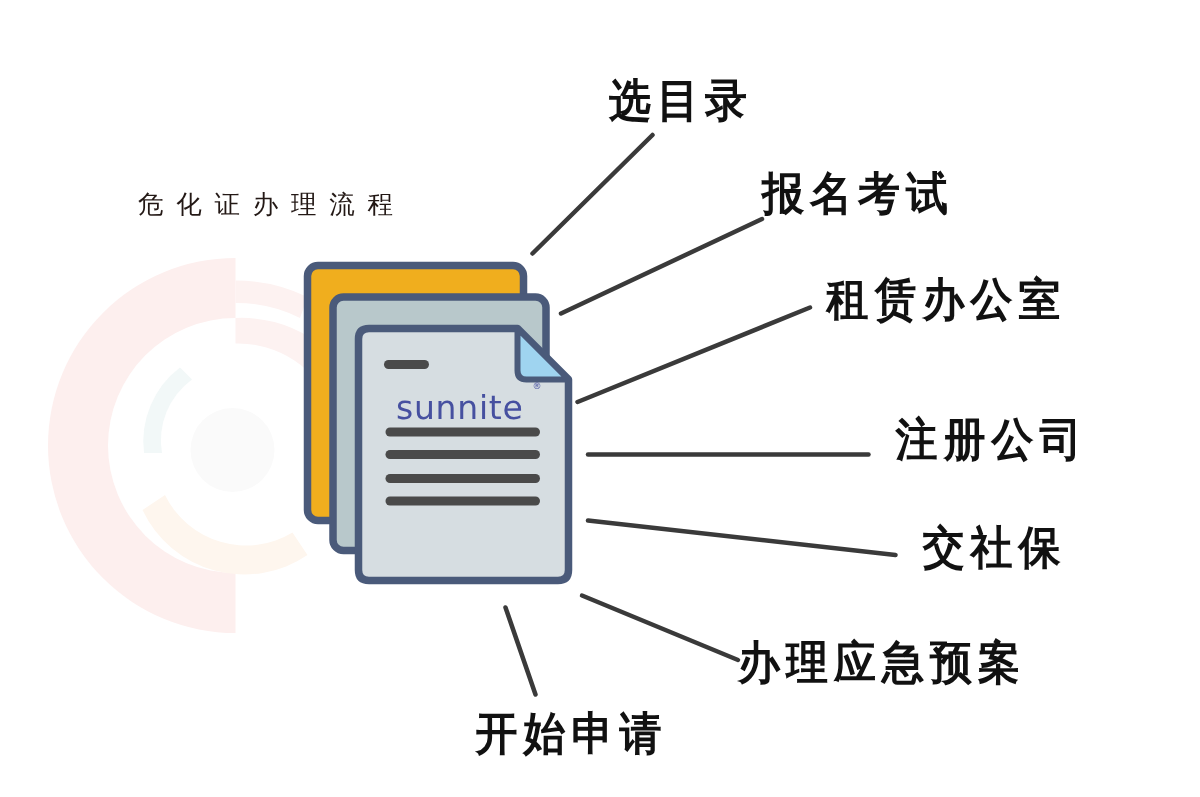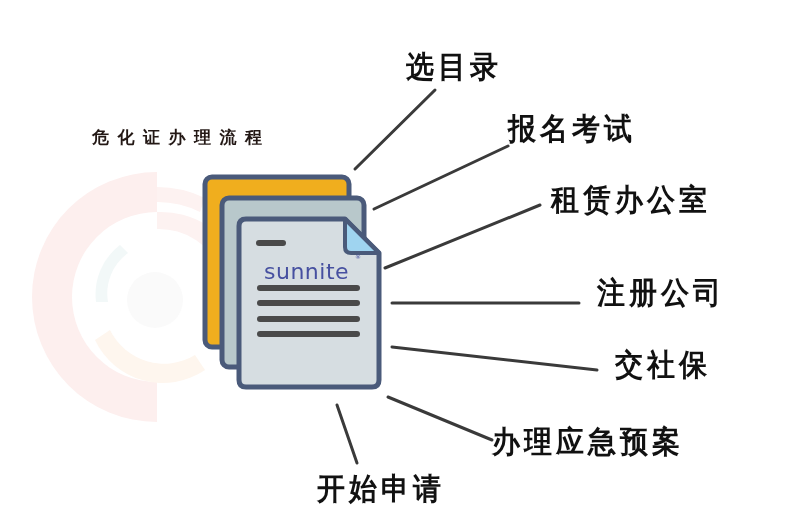--- a/index.html
+++ b/index.html
@@ -1,18 +1,18 @@
 <!DOCTYPE html>
 <html><head>
 <meta charset="utf-8">
 <style>
   html,body{margin:0;padding:0;background:#ffffff;}
   body{width:800px;height:531px;position:relative;overflow:hidden;font-family:"DejaVu Sans",sans-serif;}
   .bg{position:absolute;left:0;top:0;}
-  .subtitle{position:absolute;left:92px;top:126px;font-size:17px;font-weight:bold;color:#231815;letter-spacing:8.5px;white-space:nowrap;line-height:22px;}
+  .subtitle{position:absolute;left:92px;top:126px;font-size:17px;font-weight:normal;color:#231815;letter-spacing:8.5px;white-space:nowrap;line-height:22px;}
   .label{position:absolute;font-size:28px;font-weight:bold;color:#111111;letter-spacing:4px;white-space:nowrap;line-height:32px;transform:scaleY(1.08);transform-origin:left top;}
   .diagram{position:absolute;left:0;top:0;}
 </style>
 </head>
 <body>
 
 <svg class="bg" width="800" height="531" viewBox="0 0 800 531">
   <path d="M157 172 A125 125 0 0 0 157 422 L157 382 A85 85 0 0 1 157 212 Z" fill="#fdefee"></path>
   <path d="M157 212 A85 85 0 0 1 240 265 L222 272 A68 68 0 0 0 157 229 Z" fill="#fdf2f1"></path>
   <path d="M157 187 A110 110 0 0 1 205 198 L200 212 A95 95 0 0 0 157 202 Z" fill="#fdf2f1"></path>

